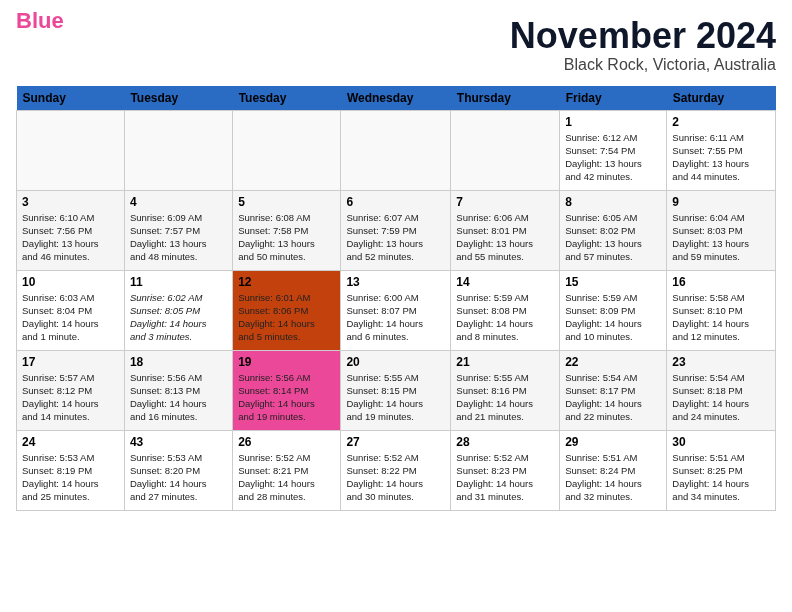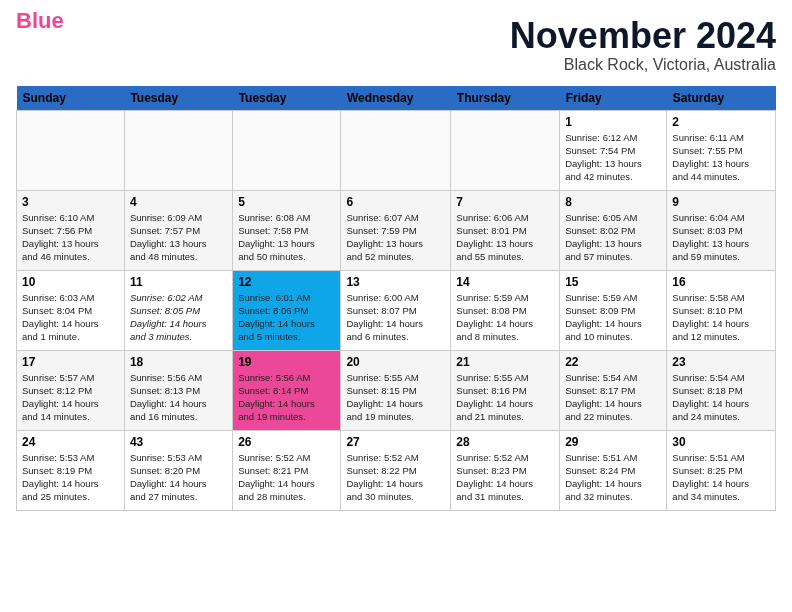--- a/index.html
+++ b/index.html
@@ -186,21 +186,21 @@
 Daylight: 14 hours
 and 1 minute.</div>
         </td>
         <td style="background-color: rgb(255, 255, 255);">
           <span class="day-num">11</span>
           <div class="day-info" style="white-space: pre-line; font-style: italic;">Sunrise: 6:02 AM
 Sunset: 8:05 PM
 Daylight: 14 hours
 and 3 minutes.</div>
         </td>
-        <td style="background-color: #0ea5e9;">
+        <td style="background-color: #c2410c;">
           <span class="day-num">12</span>
           <div class="day-info" style="white-space: pre-line;">Sunrise: 6:01 AM
 Sunset: 8:06 PM
 Daylight: 14 hours
 and 5 minutes.</div>
         </td>
         <td style="background-color: rgb(255, 255, 255);">
           <span class="day-num">13</span>
           <div class="day-info" style="white-space: pre-line;">Sunrise: 6:00 AM
 Sunset: 8:07 PM

